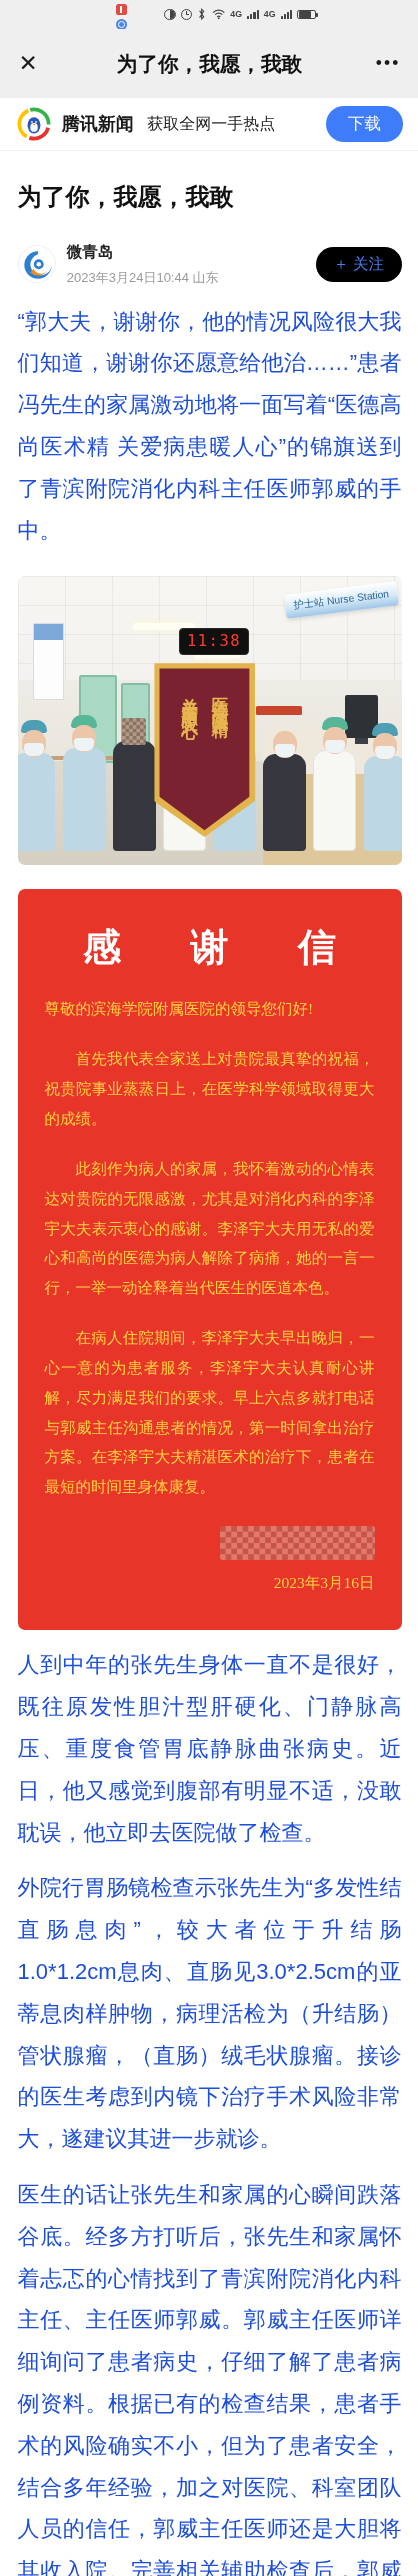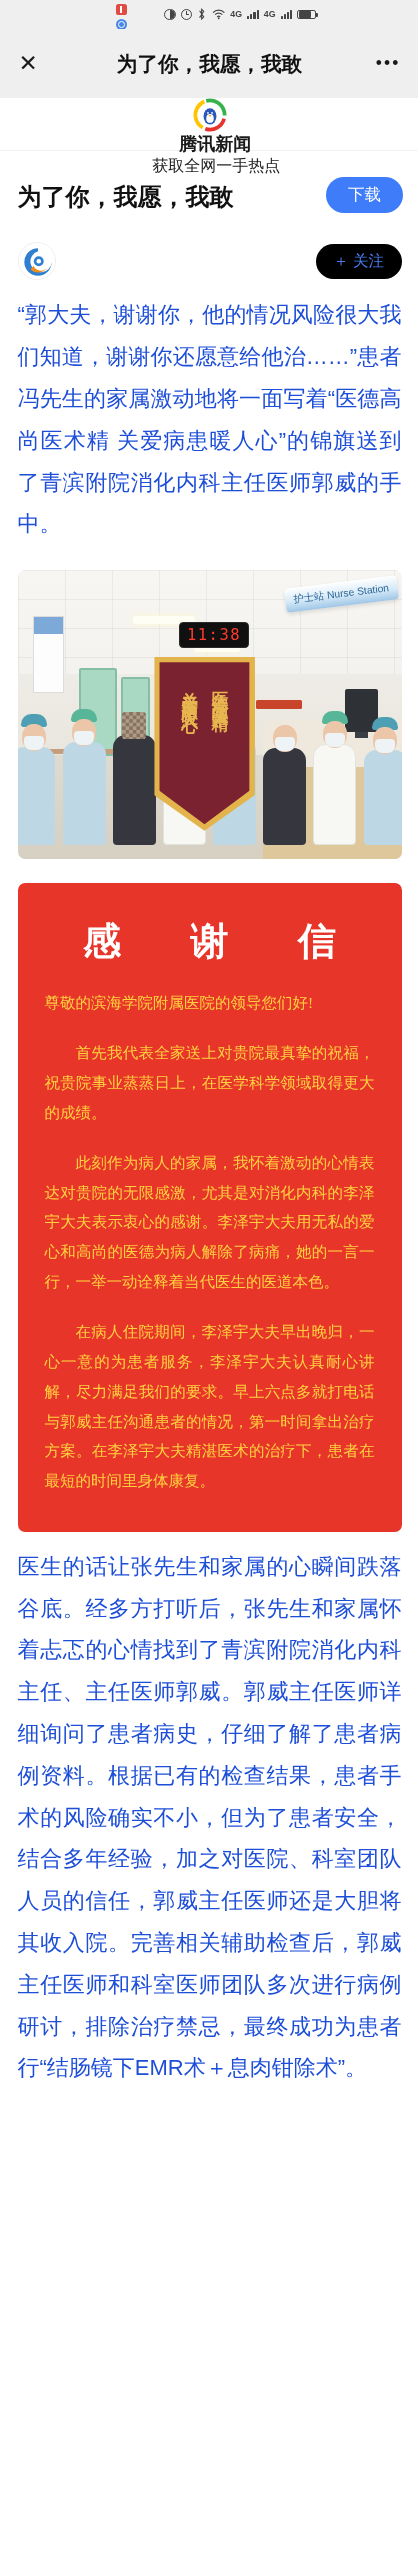--- a/index.html
+++ b/index.html
@@ -41,21 +41,21 @@
   
   .nav-bar {
     height:69px; background:#efefef; display:flex; align-items:center;
     padding:0 18.5px; position:relative;
   }
   .nav-close { font-size:23px; color:#1a1a1a; line-height:1; cursor:pointer; }
   .nav-title { position:absolute; left:0; right:0; text-align:center; font-size:20.6px; font-weight:bold; color:#111; pointer-events:none; }
   .nav-more { margin-left:auto; font-size:17.5px; color:#1a1a1a; letter-spacing:2.1px; cursor:pointer; }
 
   
-  .app-banner { height:53px; background:#ffffff; display:flex; align-items:center; padding:0 16.5px; border-bottom:0.5px solid #f2f2f2;flex-direction:column; }
+  .app-banner { height:53px; background:#ffffff; display:flex; align-items:center; padding:0 16.5px; border-bottom:0.5px solid #f2f2f2; }
   .logo-wrap { width:34px; height:34px; }
   .app-name { font-size:18px; font-weight:bold; color:#1a1a1a; margin-left:11.3px; }
   .app-tagline { font-size:16px; color:#222; margin-left:13.4px; }
   .dl-btn {
     margin-left:auto; background:#3e7cfa; color:#fff; font-size:16.5px;
     padding:7.2px 21.6px; border-radius:20.6px; border:none; cursor:pointer;
   }
 
   
   .article { padding:0 17.5px; }
@@ -203,20 +203,24 @@
     <div class="author-row">
       <span class="avatar">
         <svg viewBox="0 0 100 100" width="38" height="38">
           <circle cx="50" cy="50" r="50" fill="#ffffff"></circle>
           <path d="M50 14 A36 36 0 1 0 86 50 A28 28 0 1 1 50 22 Z" fill="#2f7fd1"></path>
           <path d="M30 70 A30 30 0 0 0 74 66 A22 22 0 0 1 38 60 Z" fill="#f08c1e"></path>
           <circle cx="52" cy="48" r="13" fill="#2f7fd1"></circle>
           <circle cx="52" cy="48" r="6" fill="#ffffff"></circle>
         </svg>
       </span>
+      <span class="author-meta">
+        <div class="author-name">微青岛</div>
+        <div class="author-sub">2023年3月24日10:44 山东</div>
+      </span>
       <button class="follow-btn">＋ 关注</button>
     </div>
 
     <p class="para">“郭大夫，谢谢你，他的情况风险很大我们知道，谢谢你还愿意给他治……”患者冯先生的家属激动地将一面写着“医德高尚医术精 关爱病患暖人心”的锦旗送到了青滨附院消化内科主任医师郭威的手中。</p>
 
     <div class="photo">
       <div class="ceiling"></div>
       <span class="light" style="left:30%; top:16%; width:62px;"></span>
       <span class="light" style="left:46%; top:26%; width:46px;"></span>
       <span class="poster" style="left:4%; top:16%; height:77px;"></span>
@@ -290,19 +294,25 @@
     </div>
 
     <div class="letter">
       <div class="letter-title">感 谢 信</div>
       <div class="letter-body">
         <p>尊敬的滨海学院附属医院的领导您们好!</p>
         <p class="indent">首先我代表全家送上对贵院最真挚的祝福，祝贵院事业蒸蒸日上，在医学科学领域取得更大的成绩。</p>
         <p class="indent">此刻作为病人的家属，我怀着激动的心情表达对贵院的无限感激，尤其是对消化内科的李泽宇大夫表示衷心的感谢。李泽宇大夫用无私的爱心和高尚的医德为病人解除了病痛，她的一言一行，一举一动诠释着当代医生的医道本色。</p>
         <p class="indent">在病人住院期间，李泽宇大夫早出晚归，一心一意的为患者服务，李泽宇大夫认真耐心讲解，尽力满足我们的要求。早上六点多就打电话与郭威主任沟通患者的情况，第一时间拿出治疗方案。在李泽宇大夫精湛医术的治疗下，患者在最短的时间里身体康复。</p>
       </div>
-    </div>
-
+      <div class="letter-sig">
+        <span class="sig-pixel"></span>
+        <span class="letter-date">2023年3月16日</span>
+      </div>
+    </div>
+
+    <p class="para">人到中年的张先生身体一直不是很好，既往原发性胆汁型肝硬化、门静脉高压、重度食管胃底静脉曲张病史。近日，他又感觉到腹部有明显不适，没敢耽误，他立即去医院做了检查。</p>
+    <p class="para">外院行胃肠镜检查示张先生为“多发性结直肠息肉”，较大者位于升结肠1.0*1.2cm息肉、直肠见3.0*2.5cm的亚蒂息肉样肿物，病理活检为（升结肠）管状腺瘤，（直肠）绒毛状腺瘤。接诊的医生考虑到内镜下治疗手术风险非常大，遂建议其进一步就诊。</p>
     <p class="para">医生的话让张先生和家属的心瞬间跌落谷底。经多方打听后，张先生和家属怀着忐忑的心情找到了青滨附院消化内科主任、主任医师郭威。郭威主任医师详细询问了患者病史，仔细了解了患者病例资料。根据已有的检查结果，患者手术的风险确实不小，但为了患者安全，结合多年经验，加之对医院、科室团队人员的信任，郭威主任医师还是大胆将其收入院。完善相关辅助检查后，郭威主任医师和科室医师团队多次进行病例研讨，排除治疗禁忌，最终成功为患者行“结肠镜下EMR术＋息肉钳除术”。</p>
 
   </div>
 </div>
 
 
 </body></html>

